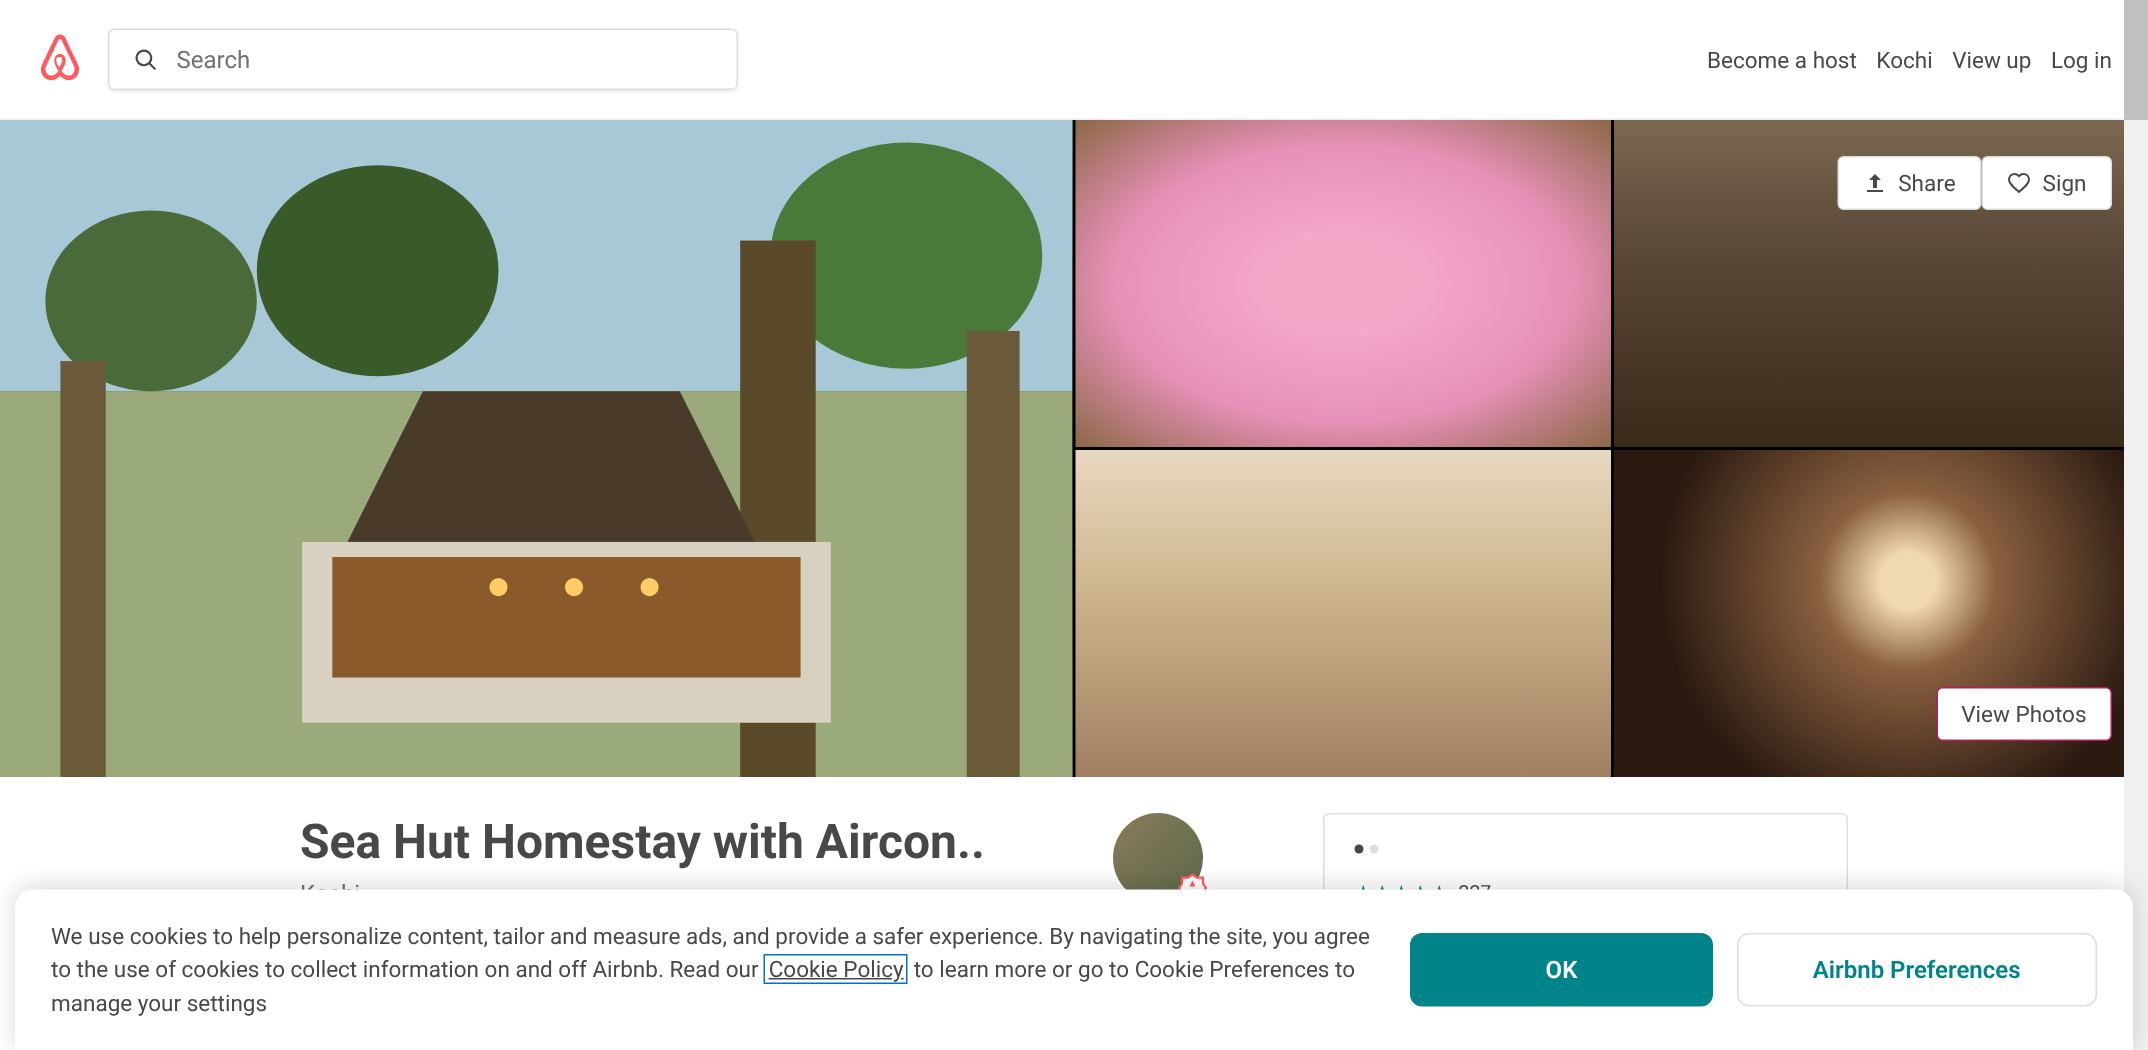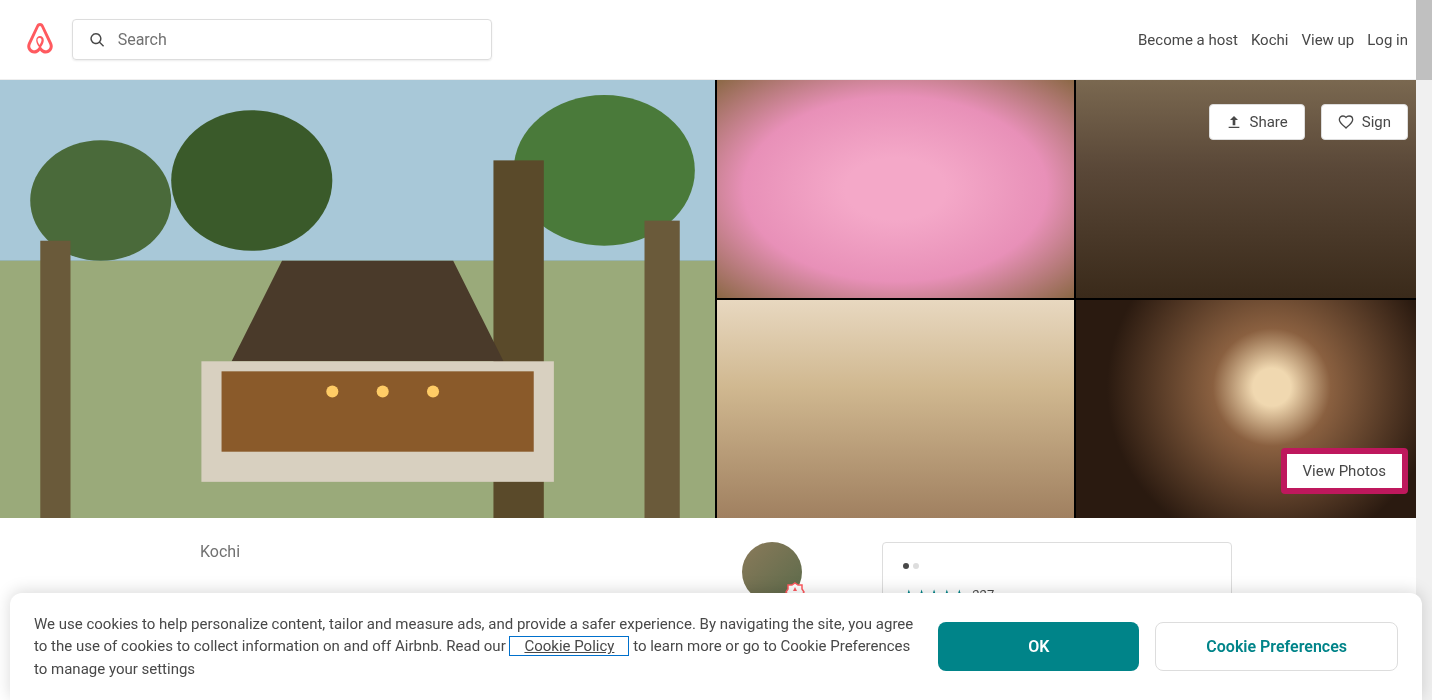--- a/index.html
+++ b/index.html
@@ -12,42 +12,42 @@
 .nav-right { margin-left: auto; display: flex; gap: 13px; }
 .nav-link { color: #484848; text-decoration: none; font-size: 15px; cursor: pointer; }
 .gallery { display: grid; grid-template-columns: 1fr 1fr; grid-template-rows: 218px 218px; gap: 2px; position: relative; background: #000; }
 .main-img { grid-row: 1 / 3; background: linear-gradient(180deg, #b8d4e0 0%, #4a7050 35%, #3a5a3a 50%, #8b6b4a 70%, #c0b090 100%); position: relative; overflow: hidden; }
 .sub-grid { display: grid; grid-template-columns: 1fr 1fr; grid-template-rows: 218px 218px; gap: 2px; }
 .thumb { position: relative; overflow: hidden; }
 .t1 { background: radial-gradient(ellipse at center, #f4a8c8 20%, #e890b8 60%, #8b6845 100%); }
 .t2 { background: linear-gradient(180deg, #7a6850 0%, #5a4838 40%, #3a2a1a 100%); }
 .t3 { background: linear-gradient(180deg, #e8d8c0 0%, #d0b890 40%, #a08060 100%); }
 .t4 { background: radial-gradient(circle at 55% 40%, #f0d8b0 8%, #8a6040 25%, #2a1a10 70%); }
-.action-btns { position: absolute; top: 24px; right: 24px; display: flex; gap: 16px; z-index: 10; }
+.action-btns { position: absolute; top: 24px; right: 24px; display: flex; z-index: 10; }
 .action-btn { background: #fff; border: 1px solid #ddd; border-radius: 4px; padding: 8px 16px; display: flex; align-items: center; gap: 8px; font-size: 15px; cursor: pointer; color: #484848; }
-.view-photos { position: absolute; bottom: 24px; right: 24px; background: #fff; border: 6px solid #be185d; border-radius: 4px; padding: 8px 16px; font-size: 15px; cursor: pointer; z-index: 10; color: #484848; }
+.view-photos { position: absolute; bottom: 24px; right: 24px; background: #fff; border: 1px solid #be185d; border-radius: 4px; padding: 8px 16px; font-size: 15px; cursor: pointer; z-index: 10; color: #484848; }
 .content { max-width: 1080px; margin: 24px auto 0; padding: 0 24px; display: flex; gap: 80px; }
 .left-col { flex: 1; }
 .title-row { display: flex; justify-content: space-between; align-items: flex-start; }
 .listing-title { font-size: 32px; font-weight: 700; color: #484848; margin-bottom: 6px; }
 .location { font-size: 16px; color: #717171; }
 .host { text-align: center; }
 .avatar { width: 60px; height: 60px; border-radius: 50%; background: linear-gradient(135deg, #8a7a5a 0%, #5a6a4a 100%); position: relative; margin: 0 auto 6px; }
 .badge { position: absolute; bottom: -2px; right: -4px; width: 22px; height: 22px; }
 .host-name { font-size: 14px; color: #484848; }
 .right-col { width: 350px; border: 1px solid #ddd; border-radius: 4px; padding: 20px; }
 .dots { display: flex; gap: 4px; margin-bottom: 18px; }
 .dot { width: 6px; height: 6px; border-radius: 50%; background: #ddd; }
 .dot.active { background: #484848; }
 .rating-row { display: flex; align-items: center; gap: 6px; color: #008489; font-size: 13px; }
 .stars { color: #008489; letter-spacing: 1px; }
 .review-count { color: #484848; font-size: 13px; }
 .cookie-banner { position: fixed; bottom: 0; left: 10px; right: 10px; background: #fff; border-radius: 12px 12px 0 0; box-shadow: 0 -2px 16px rgba(0,0,0,0.15); padding: 20px 24px; display: flex; align-items: center; gap: 24px; z-index: 100; }
 .cookie-text { flex: 1; font-size: 15px; color: #484848; line-height: 1.5; }
-.cookie-link { color: #484848; text-decoration: underline; border: 1px solid #0070cc; padding: 0 14px; }
+.cookie-link { color: #484848; text-decoration: underline; border: 1px solid #0070cc; padding: 0 2px; }
 .cookie-btns { display: flex; gap: 16px; }
 .btn-ok { background: #008489; color: #fff; border: none; border-radius: 8px; padding: 14px 90px; font-size: 16px; font-weight: 600; cursor: pointer; }
 .btn-prefs { background: #fff; color: #008489; border: 1px solid #ddd; border-radius: 8px; padding: 14px 50px; font-size: 16px; font-weight: 600; cursor: pointer; }
 .scrollbar { position: fixed; right: 0; top: 0; width: 16px; height: 100%; background: #f0f0f0; }
 .scrollbar-thumb { position: absolute; top: 0; width: 100%; height: 80px; background: #c0c0c0; }
 </style>
 </head>
 <body>
 
 <div class="header">
@@ -109,20 +109,21 @@
       <span>Sign</span>
     </button>
   </div>
   <button class="view-photos">View Photos</button>
 </div>
 
 <div class="content">
   <div class="left-col">
     <div class="title-row">
       <div>
+        <h1 class="listing-title">Sea Hut Homestay with Aircon..</h1>
         <div class="location">Kochi</div>
       </div>
       <div class="host">
         <div class="avatar">
           <div class="badge">
             <svg width="22" height="22" viewBox="0 0 22 22">
                 <path d="M11 1l3 2h4v4l2 3-2 3v4h-4l-3 2-3-2H4v-4l-2-3 2-3V3h4l3-2z" fill="#fff" stroke="#ff5a5f" stroke-width="1.5"></path>
                 <path d="M11 5l2 4h-4l2-4z" fill="#ff5a5f"></path>
               </svg>
           </div>
@@ -142,19 +143,19 @@
     </div>
   </div>
 </div>
 
 <div class="cookie-banner">
   <div class="cookie-text">
     <span>We use cookies to help personalize content, tailor and measure ads, and provide a safer experience. By navigating the site, you agree to the use of cookies to collect information on and off Airbnb. Read our </span><a class="cookie-link">Cookie Policy</a><span> to learn more or go to Cookie Preferences to manage your settings</span>
   </div>
   <div class="cookie-btns">
     <button class="btn-ok">OK</button>
-    <button class="btn-prefs">Cookie Preferences</button>
+    <button class="btn-prefs">Airbnb Preferences</button>
   </div>
 </div>
 
 <div class="scrollbar">
   <div class="scrollbar-thumb"></div>
 </div>
 
 </body></html>

